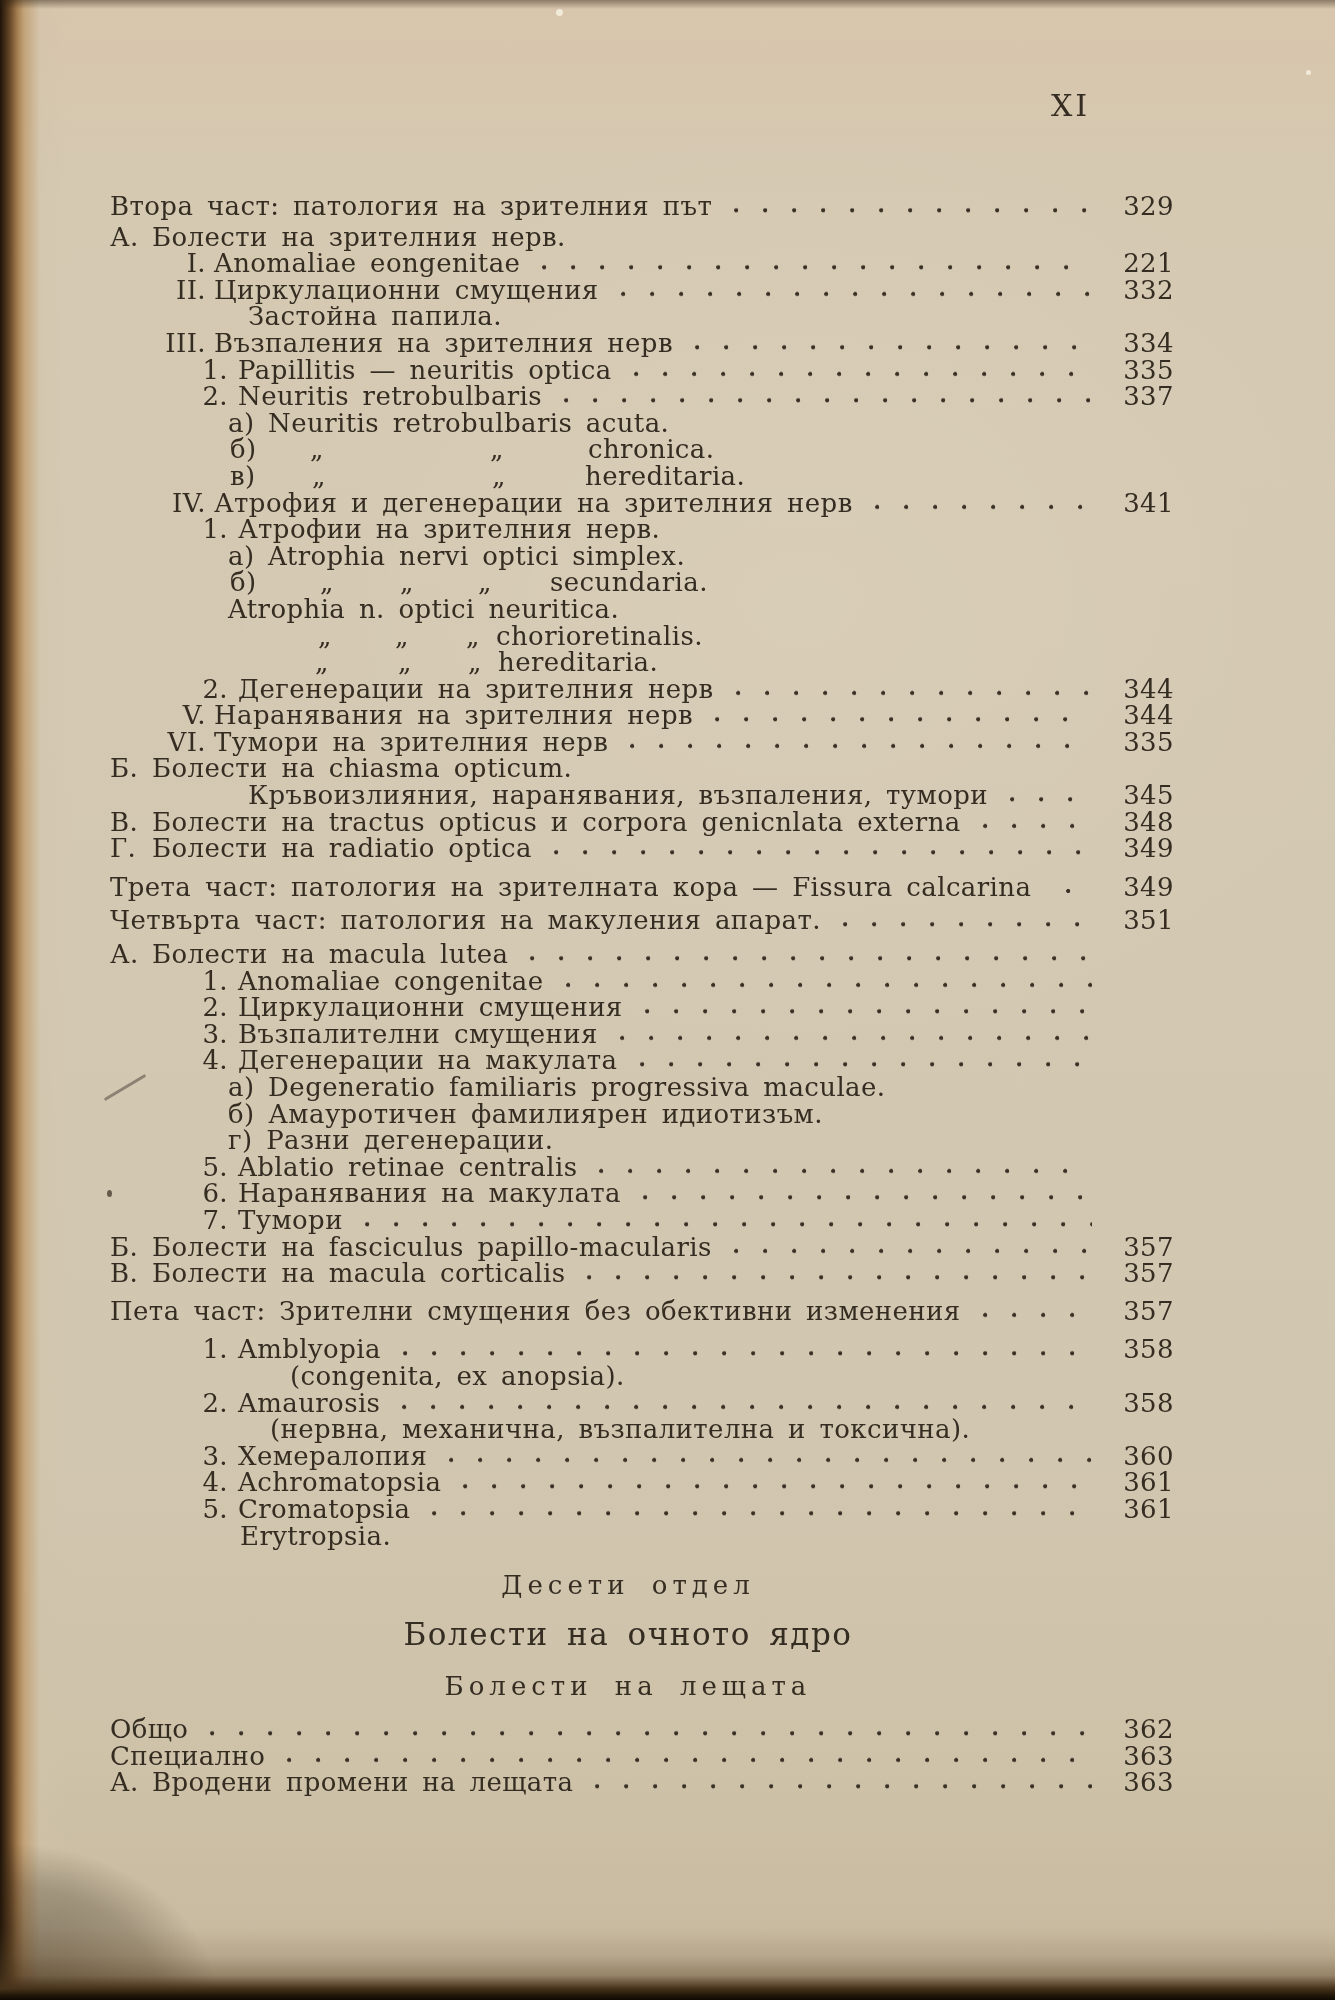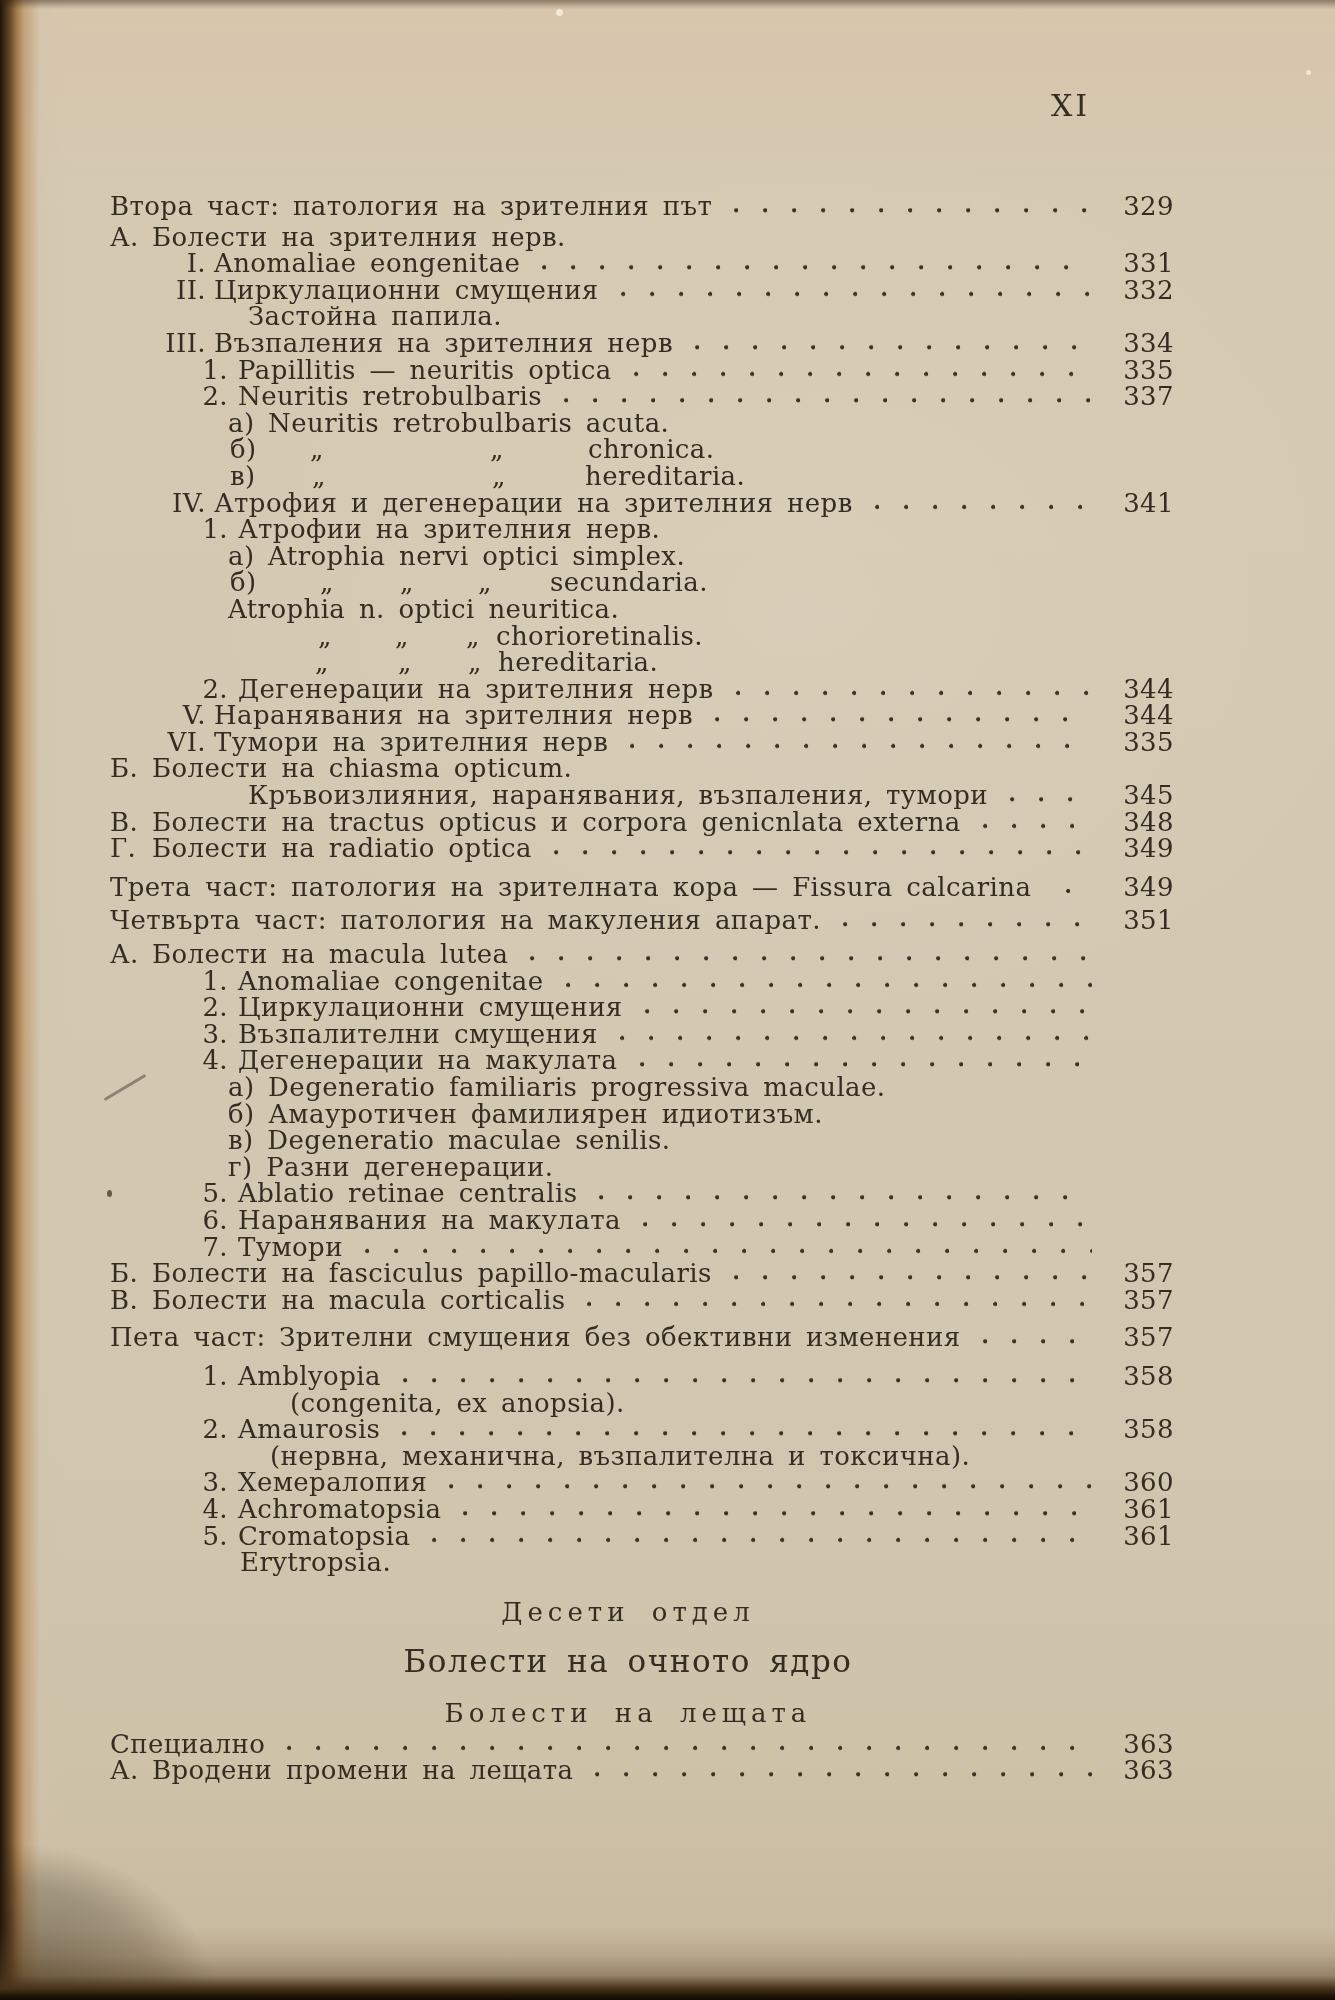--- a/index.html
+++ b/index.html
@@ -58,21 +58,21 @@
         <span class="pg">329</span>
       </div>
       <div class="row lv-letter bold" style="margin-top: 4px;">
         <span class="lab">А.</span>
         <span class="txt">Болести на зрителния нерв.</span>
       </div>
       <div class="row lv-roman">
         <span class="lab">I.</span>
         <span class="txt">Anomaliae eongenitae</span>
         <span class="dots"></span>
-        <span class="pg">331</span>
+        <span class="pg">221</span>
       </div>
       <div class="row lv-roman">
         <span class="lab">II.</span>
         <span class="txt">Циркулационни смущения</span>
         <span class="dots"></span>
         <span class="pg">332</span>
       </div>
       <div class="row lv-plain" style="padding-left: 248px;">
         <span class="txt">Застойна папила.</span>
       </div>
@@ -223,23 +223,20 @@
         <span class="dots"></span>
         <span class="pg"></span>
       </div>
       <div class="row lv-plain" style="padding-left: 228px;">
         <span class="txt">а) Degeneratio familiaris progressiva maculae.</span>
       </div>
       <div class="row lv-plain" style="padding-left: 228px;">
         <span class="txt">б) Амауротичен фамилиярен идиотизъм.</span>
       </div>
       <div class="row lv-plain" style="padding-left: 228px;">
-        <span class="txt">в) Degeneratio maculae senilis.</span>
-      </div>
-      <div class="row lv-plain" style="padding-left: 228px;">
         <span class="txt">г) Разни дегенерации.</span>
       </div>
       <div class="row lv-num">
         <span class="lab">5.</span>
         <span class="txt">Ablatio retinae centralis</span>
         <span class="dots"></span>
         <span class="pg"></span>
       </div>
       <div class="row lv-num">
         <span class="lab">6.</span>
@@ -305,20 +302,25 @@
         <span class="txt">Cromatopsia</span>
         <span class="dots"></span>
         <span class="pg">361</span>
       </div>
       <div class="row lv-plain" style="padding-left: 240px;">
         <span class="txt">Erytropsia.</span>
       </div>
       <div class="row lv-kicker center" style="margin-top: 20px;">Десети отдел</div>
       <div class="row lv-title bold center" style="margin-top: 13px;">Болести на очното ядро</div>
       <div class="row lv-subtitle center" style="margin-top: 14px;">Болести на лещата</div>
+      <div class="row lv-plain" style="margin-top: 12px; padding-left: 110px;">
+        <span class="txt">Общо</span>
+        <span class="dots"></span>
+        <span class="pg">362</span>
+      </div>
       <div class="row lv-plain" style="padding-left: 110px;">
         <span class="txt">Специално</span>
         <span class="dots"></span>
         <span class="pg">363</span>
       </div>
       <div class="row lv-letter">
         <span class="lab">А.</span>
         <span class="txt">Вродени промени на лещата</span>
         <span class="dots"></span>
         <span class="pg">363</span>

